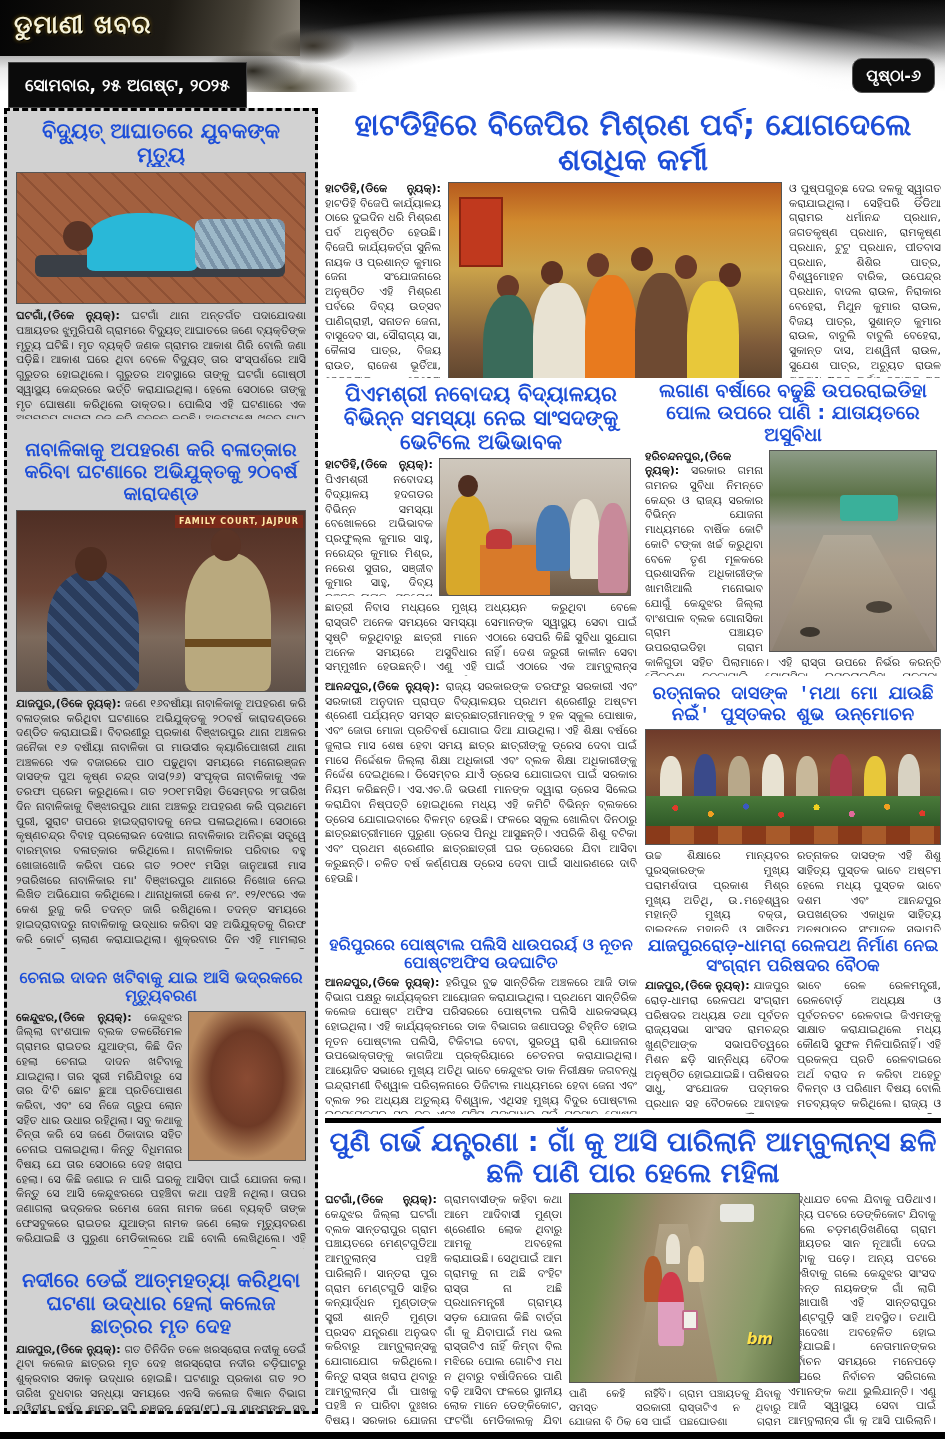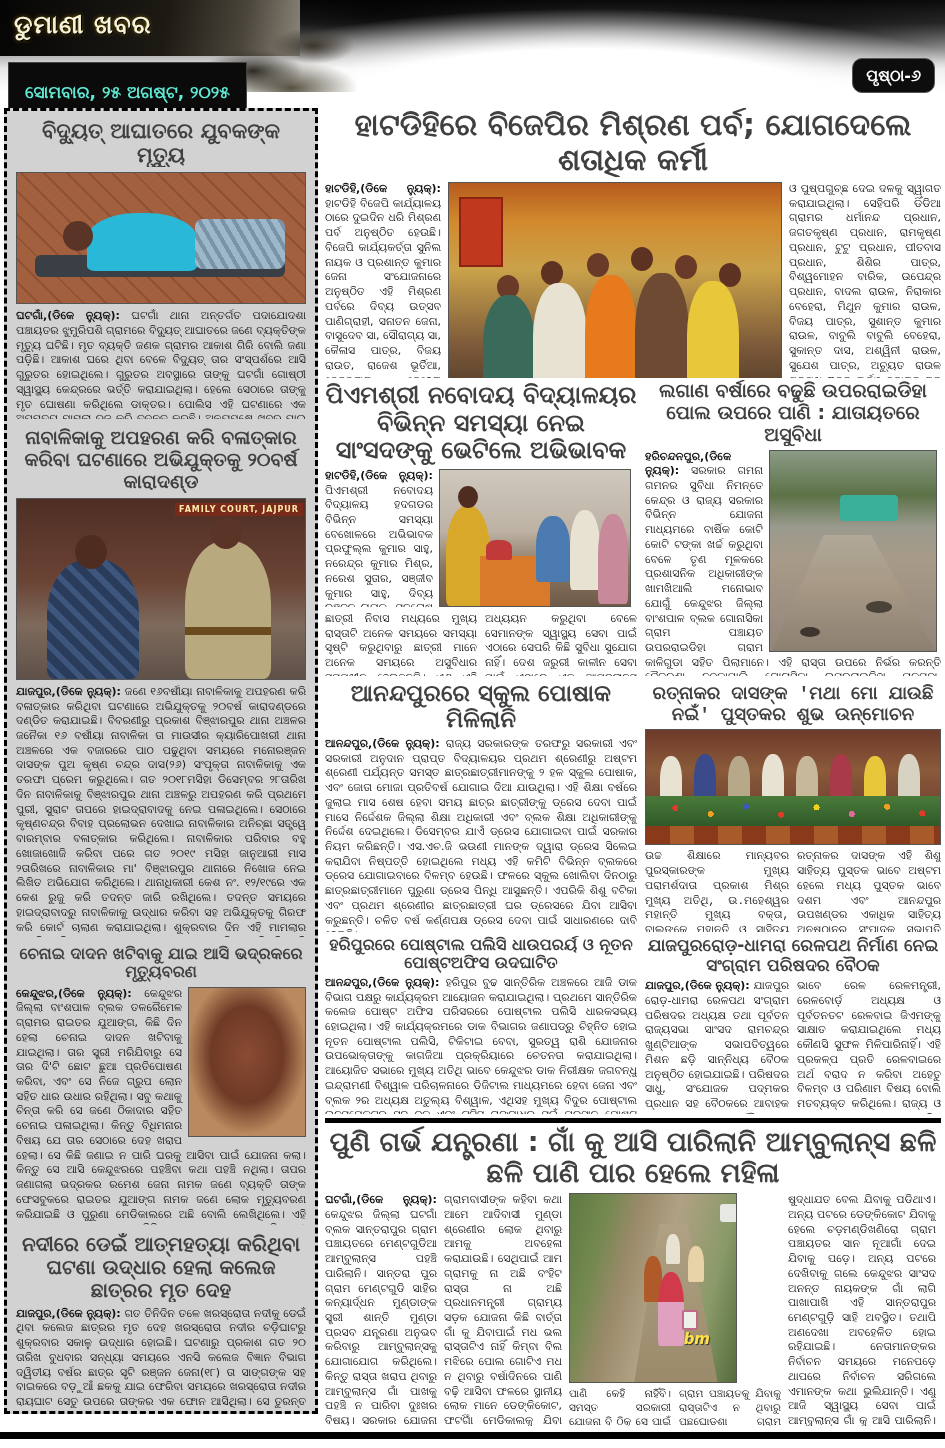--- a/index.html
+++ b/index.html
@@ -17,40 +17,40 @@
   .mast-logo { position:absolute; left:0; top:0; width:300px; height:56px;
     background: linear-gradient(100deg,#050505 0%,#1d1a14 55%,#4a453a 80%,#8c867a 100%);
     color:#f7f3d8; font-weight:bold; font-size:25px; line-height:50px; padding-left:14px;
     text-shadow:1px 1px 0 #000, 0 0 4px #806000; letter-spacing:1px; }
   .mast-huts { position:absolute; left:208px; top:8px; width:150px; height:84px;
     background:
       radial-gradient(ellipse 60px 26px at 70% 45%, #3a352c 0%, rgba(0,0,0,0) 70%),
       radial-gradient(ellipse 70px 30px at 30% 75%, #2d2a22 0%, rgba(0,0,0,0) 72%),
       radial-gradient(ellipse 90px 36px at 55% 95%, #55503f 0%, rgba(0,0,0,0) 75%);
   }
-  .mast-date { position:absolute; left:8px; top:62px; background:#0b0b0b; color:#5eead4;
-    font-size:17px; font-weight:bold; padding:19px 16px; border:1px solid #444; }
+  .mast-date { position:absolute; left:8px; top:62px; background:#0b0b0b; color:#ffffff;
+    font-size:17px; font-weight:bold; padding:12px 16px; border:1px solid #444; }
   .mast-title { position:absolute; left:0; right:0; top:34px; text-align:center;
     font-size:48px; font-weight:900; color:#000;
     text-shadow:-2px -2px 0 #fff,2px -2px 0 #fff,-2px 2px 0 #fff,2px 2px 0 #fff,0 0 8px #fff; }
   .mast-page { position:absolute; right:10px; top:58px; background:#0d0d0d; color:#fff;
     font-size:16px; font-weight:bold; padding:7px 13px; border-radius:10px; border:1px solid #555; }
 
   
   .bodytext { font-size:11px; line-height:1.34; text-align:justify; overflow:hidden; }
   .dateline { font-weight:bold; }
-  .head { font-weight:900; text-align:center; color:#404040; line-height:1.15; overflow:hidden; }
+  .head { font-weight:900; text-align:center; color:#1d4ed8; line-height:1.15; overflow:hidden; }
   .photo { position:relative; border:1px solid #555; overflow:hidden; }
   .pshape { position:absolute; }
 
   
   #leftcol { position:absolute; left:4px; top:108px; width:314px; height:1306px;
     border:3px dashed #000; background:#d2d2d2; padding:8px 9px; overflow:hidden; }
   #leftcol .head1 { font-size:21px; margin-bottom:5px; }
-  #leftcol .head2 { font-size:19px; margin:8px 0 5px;text-align:center; }
+  #leftcol .head2 { font-size:19px; margin:20px 0 5px;text-align:center; }
   #leftcol .bodytext { margin-top:5px; }
 
   .photo-stretcher { width:100%; height:132px;
     background: repeating-linear-gradient(45deg,#a2603f 0 14px,#8f5134 14px 16px),
                 linear-gradient(#a86548,#97573a); }
   .photo-court { width:100%; height:182px;
     background: linear-gradient(180deg,#4e2e24 0%,#6a4334 45%,#7d6a5c 70%,#5f5148 100%); }
   .photo-dead { width:118px; height:150px; float:right; margin:0 0 4px 6px;
     background: radial-gradient(ellipse 60px 80px at 50% 45%, #8a4b33 0%, #6e3a26 60%, #b98a5f 100%); }
 
@@ -58,21 +58,21 @@
   .mainblock { position:absolute; overflow:hidden; }
   #lead { left:325px; top:108px; width:616px; height:270px; }
   #lead .head { font-size:30px; }
   .leadrow { display:flex; gap:7px; margin-top:5px; }
   .lead-left { width:116px; }
   .photo-bjp { width:334px; height:218px;
     background: linear-gradient(180deg,#b65a1e 0%,#d18a2e 18%,#caa24a 40%,#7d5a3a 75%,#4e3a28 100%); }
   .lead-right { width:152px; }
 
   #navodaya { left:325px; top:382px; width:312px; height:294px; }
-  #navodaya .head { font-size:24px; }
+  #navodaya .head { font-size:21px; }
   .nvrow { display:flex; gap:6px; margin-top:4px; }
   .nv-left { width:108px; }
   .photo-meet { width:192px; height:138px;
     background: linear-gradient(180deg,#cfc8bd 0%,#bdb2a4 45%,#8c7a66 70%,#6e5a46 100%); }
   .nvcols { display:flex; gap:8px; margin-top:5px; }
   .nvcols .bodytext { width:152px; height:100px; }
 
   #bridge { left:645px; top:380px; width:296px; height:296px; }
   #bridge .head { font-size:19px; }
   .brrow { display:flex; gap:6px; margin-top:4px; }
@@ -100,21 +100,21 @@
   #railway .head { font-size:17px; margin-bottom:4px; }
   .rwcols { display:flex; gap:8px; }
   .rwcols .bodytext { width:144px; height:142px; }
 
   #bottom { left:325px; top:1118px; width:616px; height:308px; border-top:5px solid #000; padding-top:3px; }
   #bottom .head { font-size:27px; }
   .btrow { display:flex; gap:7px; margin-top:5px; }
   .bt-c1 { width:112px; height:248px; }
   .bt-c2 { width:118px; height:248px; }
   .bt-mid { width:212px; }
-  .photo-wade { width:168px; height:190px;
+  .photo-wade { width:231px; height:190px;
     background: linear-gradient(105deg,#5e7a42 0%,#72884e 18%,#9a8a6a 34%,#b0a184 52%,#8a9a68 78%,#556b3c 100%); text-decoration: underline; }
   .bt-caps { display:flex; gap:8px; margin-top:3px; }
   .bt-caps .bodytext { width:102px; height:52px; font-size:10.5px; }
   .bt-c3 { width:148px; height:248px; }
 
   #pagefoot { position:absolute; left:0; top:1432px; width:945px; height:7px; background:#000; }
 
   
   .sh-person { border-radius:45% 45% 8% 8%; }
   .sh-head { border-radius:50%; }
@@ -248,21 +248,20 @@
       <div class="pshape" style="left:70px;top:44px;width:58px;height:26px;background:#3ab09a;border-radius:4px;"></div>
       <div class="pshape" style="left:0;top:84px;width:168px;height:120px;background:linear-gradient(180deg,#b0a898 0%,#a89a86 40%,#8a7e70 100%);clip-path:polygon(32% 0,60% 0,100% 100%,0 100%);"></div>
       <div class="pshape" style="left:96px;top:150px;width:26px;height:12px;background:#4a4238;border-radius:50%;"></div>
       <div class="pshape" style="left:30px;top:176px;width:20px;height:10px;background:#3c362e;border-radius:50%;"></div>
     </div>
   </div>
   <div class="br-foot bodytext">କାଳିଗୁଡା ସହିତ ପିଲାମାନେ। ଏହି ରାସ୍ତା ଉପରେ ନିର୍ଭର କରନ୍ତି ଚୈତରଣା, ନଦକାପାଲି, ଗୋନାସିକା, ଉପରରାଇଡିହା, ଚାଳପଦା, ଶୁକୁରାପଦା, କାନ୍ଦିପାଣି, ଯଥାଇ, ବାରିଗୋଡ଼, ଟାଙ୍କୁରୁଡ଼ା, ହାତୀଶିଲା, ନଭାମ, ସାରିଆ ଏବଂ ପ୍ରଶାସନ ଏଥିପ୍ରତି ଦୃଷ୍ଟି</div>
 </div>
 
 <div id="uniform" class="mainblock">
-  <div class="head">ଆନନ୍ଦପୁରରେ ସ୍କୁଲ ପୋଷାକ ମିଳିଲାନି</div>
   <div class="bodytext">
     <span class="dateline">ଆନନ୍ଦପୁର,(ଡିକେ ନ୍ୟୁକ୍):</span><span> ରାଜ୍ୟ ସରକାରଙ୍କ ତରଫରୁ ସରକାରୀ ଏବଂ ସରକାରୀ ଅନୁଦାନ ପ୍ରାପ୍ତ ବିଦ୍ୟାଳୟର ପ୍ରଥମ ଶ୍ରେଣୀରୁ ଅଷ୍ଟମ ଶ୍ରେଣୀ ପର୍ଯ୍ୟନ୍ତ ସମସ୍ତ ଛାତ୍ରଛାତ୍ରୀମାନଙ୍କୁ ୨ ହଳ ସ୍କୁଲ ପୋଷାକ, ଏବଂ ଜୋତା ମୋଜା ପ୍ରତିବର୍ଷ ଯୋଗାଇ ଦିଆ ଯାଉଥିଲା। ଏହି ଶିକ୍ଷା ବର୍ଷରେ ଜୁଲାଇ ମାସ ଶେଷ ହେବା ସମୟ ଛାତ୍ର ଛାତ୍ରୀଙ୍କୁ ଡ୍ରେସ ଦେବା ପାଇଁ ମାସେ ନିର୍ଦ୍ଦେଶକ ଜିଲ୍ଲା ଶିକ୍ଷା ଅଧିକାରୀ ଏବଂ ବ୍ଲକ ଶିକ୍ଷା ଅଧିକାରୀଙ୍କୁ ନିର୍ଦ୍ଦେଶ ଦେଇଥିଲେ। ଡିସେମ୍ବର ଯାଏଁ ଡ୍ରେସ ଯୋଗାଇବା ପାଇଁ ସରକାର ନିୟମ କରିଛନ୍ତି। ଏସ.ଏଚ.ଜି ଭଉଣୀ ମାନଙ୍କ ଦ୍ୱାରା ଡ୍ରେସ ସିଲେଇ କରାଯିବା ନିଷ୍ପତ୍ତି ହୋଇଥିଲେ ମଧ୍ୟ ଏହି କମିଟି ବିଭିନ୍ନ ବ୍ଲକରେ ଡ୍ରେସ ଯୋଗାଇବାରେ ବିଳମ୍ବ ହେଉଛି। ଫଳରେ ସ୍କୁଲ ଖୋଲିବା ଦିନଠାରୁ ଛାତ୍ରଛାତ୍ରୀମାନେ ପୁରୁଣା ଡ୍ରେସ ପିନ୍ଧି ଆସୁଛନ୍ତି। ଏପରିକି ଶିଶୁ ବଟିକା ଏବଂ ପ୍ରଥମ ଶ୍ରେଣୀର ଛାତ୍ରଛାତ୍ରୀ ଘର ଡ୍ରେସରେ ଯିବା ଆସିବା କରୁଛନ୍ତି। ଚଳିତ ବର୍ଷ କର୍ଣ୍ଣପକ୍ଷ ଡ୍ରେସ ଦେବା ପାଇଁ ସାଧାରଣରେ ଦାବି ହେଉଛି।</span>
   </div>
 </div>
 
 <div id="book" class="mainblock">
   <div class="head">ରତ୍ନାକର ଦାସଙ୍କ 'ମଥା ମୋ ଯାଉଛି ନଇଁ' ପୁସ୍ତକର ଶୁଭ ଉନ୍ମୋଚନ</div>
   <div class="photo photo-stage">
     <div class="pshape sh-person" style="left:14px;top:26px;width:22px;height:50px;background:#e8e2d2;"></div>
     <div class="pshape sh-person" style="left:48px;top:24px;width:22px;height:52px;background:#3a4a8a;"></div>

